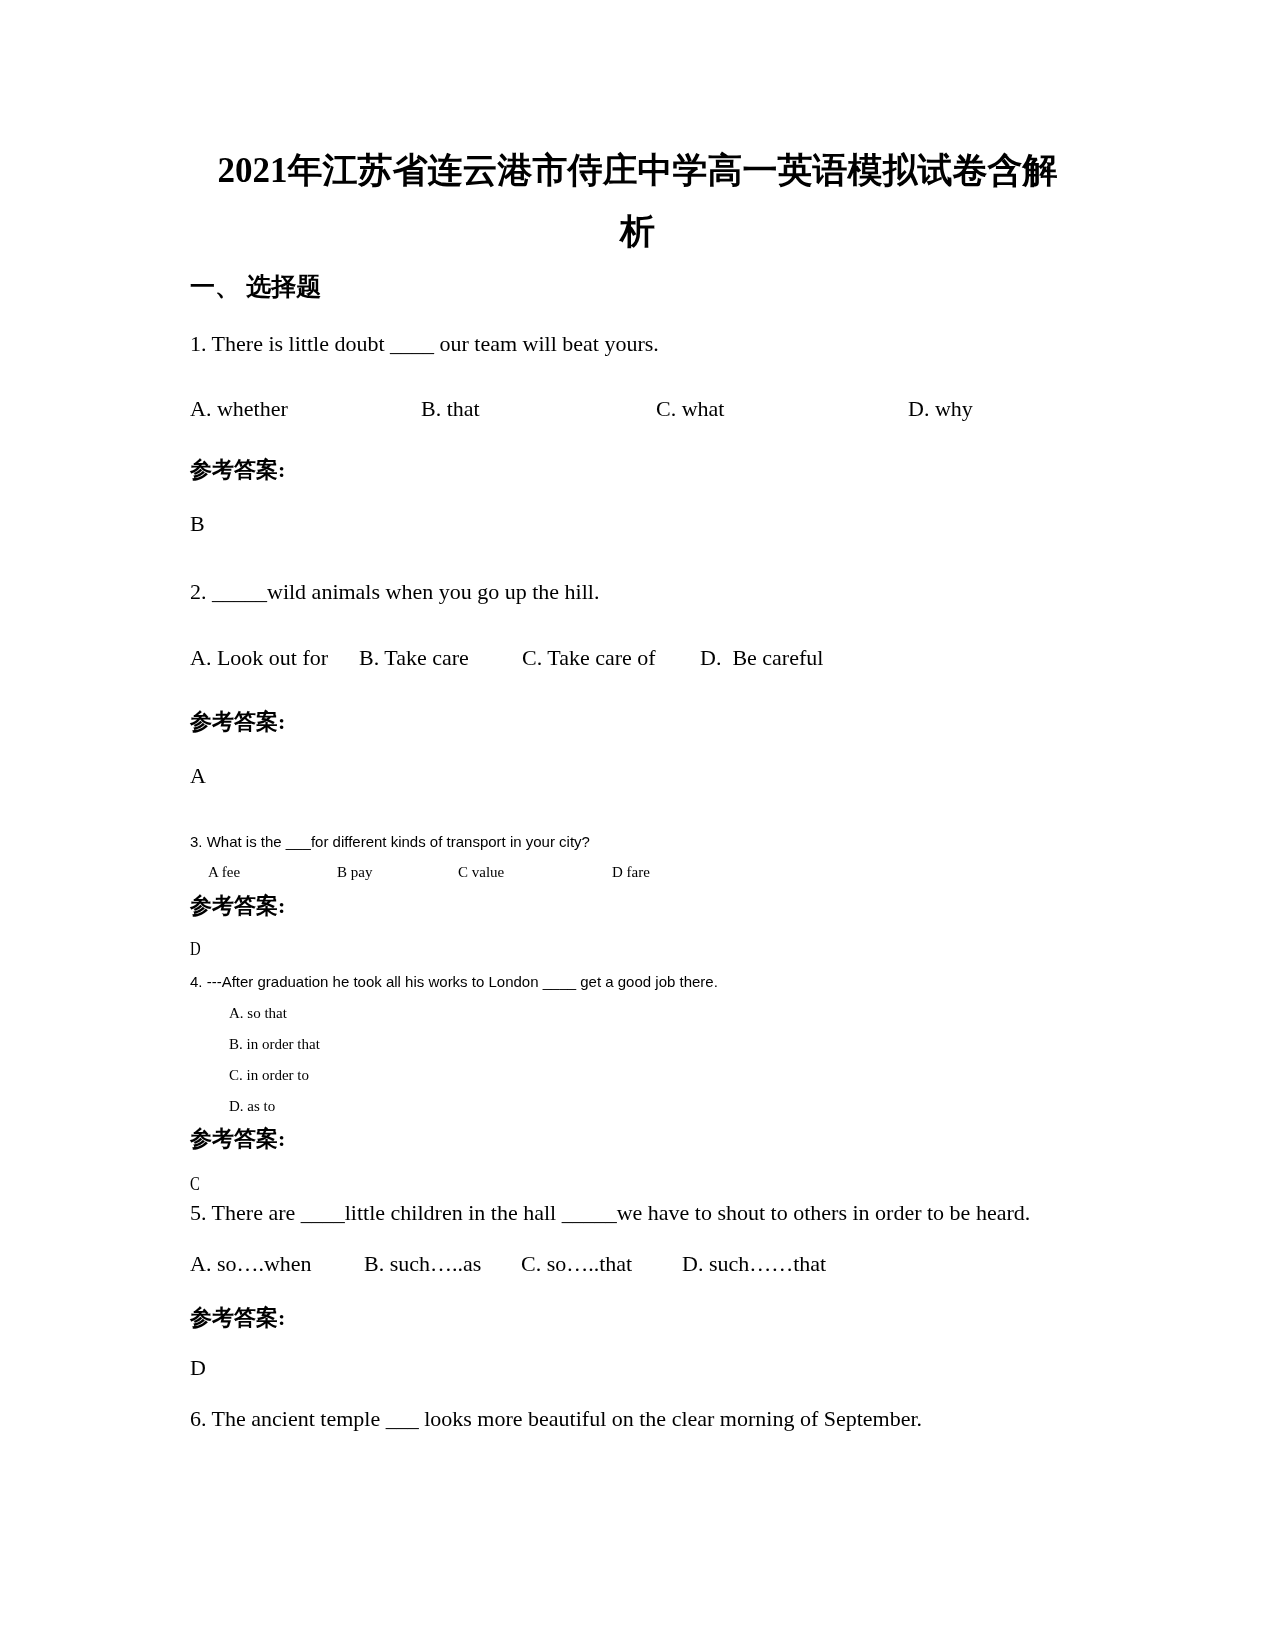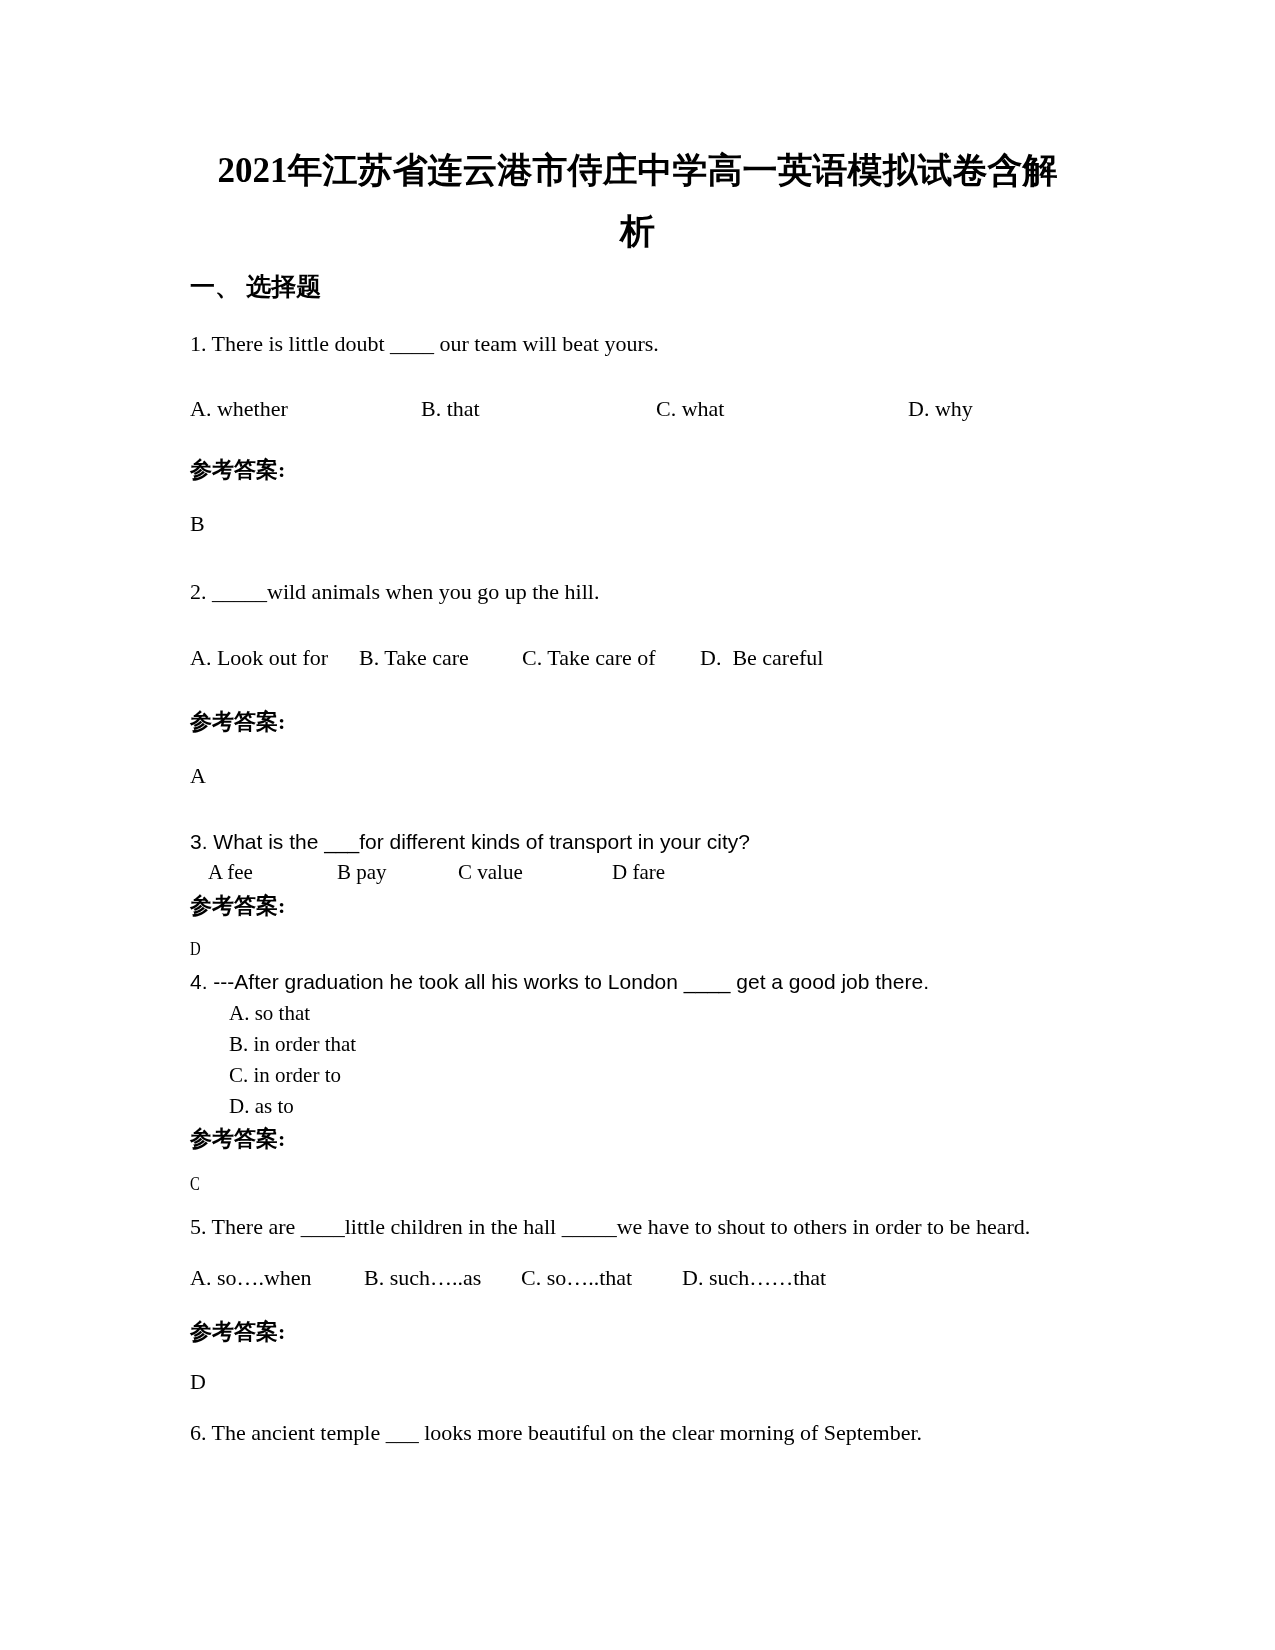--- a/index.html
+++ b/index.html
@@ -34,21 +34,21 @@
     font-size: 25px;
     line-height: 34px;
   }
   .serif-line {
     font-family: "Liberation Serif", "DejaVu Serif", serif;
     font-size: 22px;
     line-height: 32px;
   }
   .sans-line {
     font-family: "Liberation Sans", "DejaVu Sans", sans-serif;
-    font-size: 21px;
+    font-size: 15px;
     line-height: 31px;
   }
   .ans-label {
     font-family: "Liberation Serif", "DejaVu Serif", serif;
     font-weight: bold;
     font-size: 22px;
     line-height: 32px;
   }
   .ans-letter {
     font-family: "Liberation Serif", "DejaVu Serif", serif;
@@ -75,21 +75,21 @@
   .q2-ansl   { margin-top: 32px; }
   .q2-ans    { margin-top: 22px; }
   .q3-text   { margin-top: 34px; }
   .q3-opts   { margin-top: 0; }
   .q3-ansl   { margin-top: 2px; }
   .q3-ans    { margin-top: 14px; }
   .q4-text   { margin-top: 4px; }
   .q4-opts   { margin-top: 1px; }
   .q4-ansl   { margin-top: 1px; }
   .q4-ans    { margin-top: 16px; }
-  .q5-text   { margin-top: 14px; max-width: 900px; }
+  .q5-text   { max-width: 900px; }
   .q5-opts   { margin-top: 19px; }
   .q5-ansl   { margin-top: 22px; }
   .q5-ans    { margin-top: 18px; }
   .q6-text   { margin-top: 19px; }
 
   
   .q1-opts span:nth-child(1) { width: 231px; }
   .q1-opts span:nth-child(2) { width: 235px; }
   .q1-opts span:nth-child(3) { width: 252px; }
   .q2-opts span:nth-child(1) { width: 169px; }

